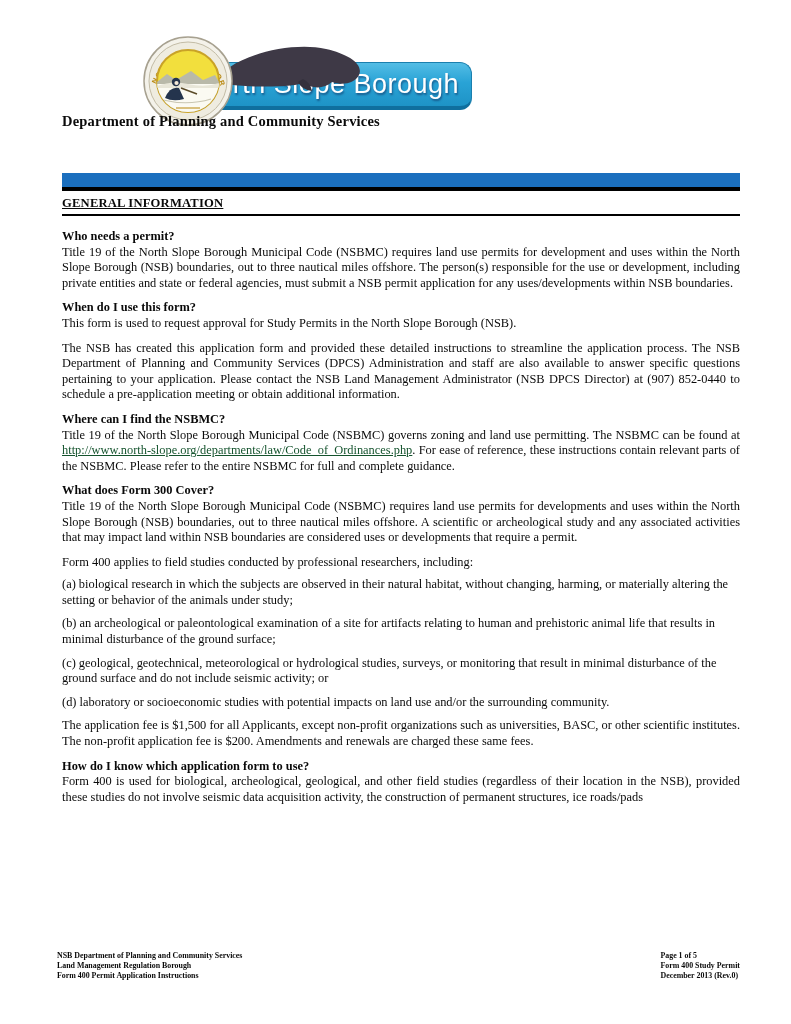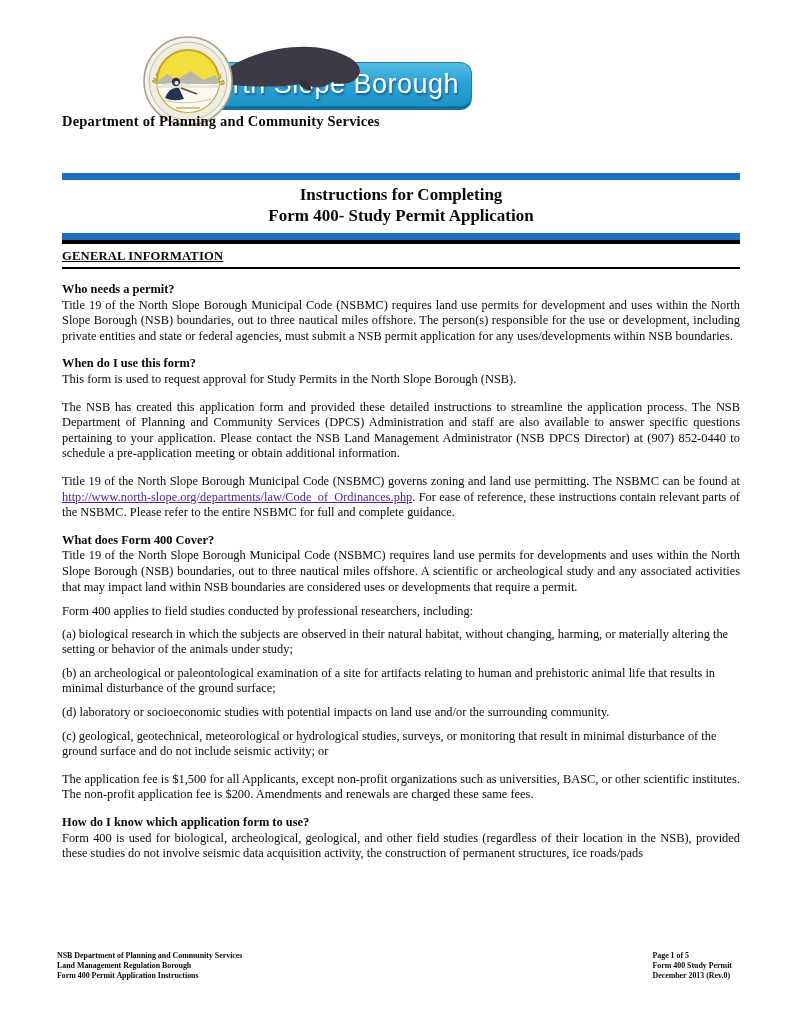--- a/index.html
+++ b/index.html
@@ -45,31 +45,31 @@
 
   .gi-band {
     border-top:4px solid #000;
     border-bottom:2px solid #000;
     padding:2px 0 3px 0;
   }
   .gi-band span { font-size:12.6px; font-weight:bold; text-decoration:underline; letter-spacing:0.2px; }
 
   
   .doc-body { margin-top:13px; }
-  section { margin-bottom:9px;margin-top:12px; }
+  section { margin-bottom:9px; }
   h3 { margin:0; font-size:12.4px; line-height:15.6px; font-weight:bold; }
   p  { margin:0; font-size:12.4px; line-height:15.6px; }
   .just { text-align:justify; }
   .list-intro { margin-bottom:7px; }
   .list-item { margin-bottom:8px; }
-  a.doc-link { color:#4c1d95; }
+  a.doc-link { color:#14532d; }
 
   
   .footer {
-    position:absolute; left:57px; right:59px; top:951px;
+    position:absolute; left:57px; right:51px; top:951px;
     display:flex; justify-content:space-between;
     font-size:7.9px; line-height:9.8px; font-weight:bold;
   }
   .footer-right { text-align:left; }
 </style>
 </head>
 <body>
 
 <div class="content">
 
@@ -106,24 +106,20 @@
         <path d="M38 52 L54 58" stroke="#5a4a28" stroke-width="1.4"></path>
         <path d="M20 64 Q45 70 68 63" stroke="#c9c6b2" stroke-width="1.2" fill="none"></path>
       </g>
       <path d="M33 72 h24" stroke="#b8860b" stroke-width="1"></path>
     </svg>
 
     <div class="dept-line">Department of Planning and Community Services</div>
   </div>
 
   <div class="rule-blue"></div>
-  <div class="title-block">
-    <div class="title-line">Instructions for Completing</div>
-    <div class="title-line">Form 400- Study Permit Application</div>
-  </div>
   <div class="rule-blue"></div>
 
   <div class="gi-band">
     <span>GENERAL INFORMATION</span>
   </div>
 
   <div class="doc-body">
 
     <section>
       <h3>Who needs a permit?</h3>
@@ -133,33 +129,34 @@
     <section>
       <h3>When do I use this form?</h3>
       <p class="just">This form is used to request approval for Study Permits in the North Slope Borough (NSB).</p>
     </section>
 
     <section>
       <p class="just">The NSB has created this application form and provided these detailed instructions to streamline the application process. The NSB Department of Planning and Community Services (DPCS) Administration and staff are also available to answer specific questions pertaining to your application. Please contact the NSB Land Management Administrator (NSB DPCS Director) at (907) 852-0440 to schedule a pre-application meeting or obtain additional information.</p>
     </section>
 
     <section>
+      <h3>Where can I find the NSBMC?</h3>
       <p class="just"><span>Title 19 of the North Slope Borough Municipal Code (NSBMC) governs zoning and land use permitting. The NSBMC can be found at </span><a class="doc-link" href="#">http://www.north-slope.org/departments/law/Code_of_Ordinances.php</a><span>. For ease of reference, these instructions contain relevant parts of the NSBMC. Please refer to the entire NSBMC for full and complete guidance.</span></p>
     </section>
 
     <section>
-      <h3>What does Form 400 Cover?</h3>
+      <h3>What does Form 300 Cover?</h3>
       <p class="just">Title 19 of the North Slope Borough Municipal Code (NSBMC) requires land use permits for developments and uses within the North Slope Borough (NSB) boundaries, out to three nautical miles offshore. A scientific or archeological study and any associated activities that may impact land within NSB boundaries are considered uses or developments that require a permit.</p>
     </section>
 
     <p class="list-intro">Form 400 applies to field studies conducted by professional researchers, including:</p>
     <p class="list-item">(a) biological research in which the subjects are observed in their natural habitat, without changing, harming, or materially altering the setting or behavior of the animals under study;</p>
     <p class="list-item">(b) an archeological or paleontological examination of a site for artifacts relating to human and prehistoric animal life that results in minimal disturbance of the ground surface;</p>
+    <p class="list-item">(c) geological, geotechnical, meteorological or hydrological studies, surveys, or monitoring that result in minimal disturbance of the ground surface and do not include seismic activity; or</p>
     <p class="list-item">(d) laboratory or socioeconomic studies with potential impacts on land use and/or the surrounding community.</p>
-    <p class="list-item">(c) geological, geotechnical, meteorological or hydrological studies, surveys, or monitoring that result in minimal disturbance of the ground surface and do not include seismic activity; or</p>
 
     <section>
       <p class="just">The application fee is $1,500 for all Applicants, except non-profit organizations such as universities, BASC, or other scientific institutes. The non-profit application fee is $200. Amendments and renewals are charged these same fees.</p>
     </section>
 
     <section>
       <h3>How do I know which application form to use?</h3>
       <p class="just">Form 400 is used for biological, archeological, geological, and other field studies (regardless of their location in the NSB), provided these studies do not involve seismic data acquisition activity, the construction of permanent structures, ice roads/pads</p>
     </section>
 

